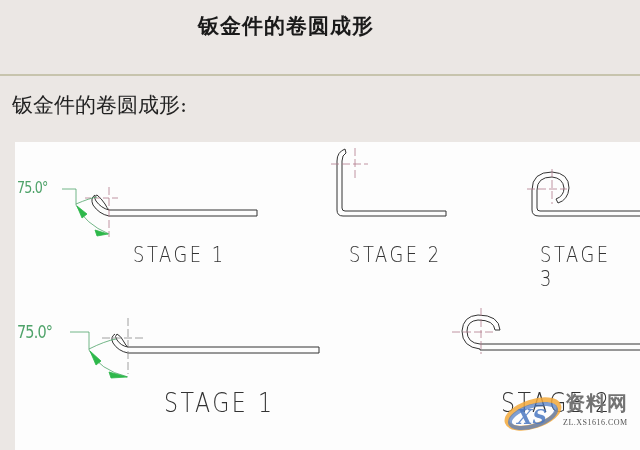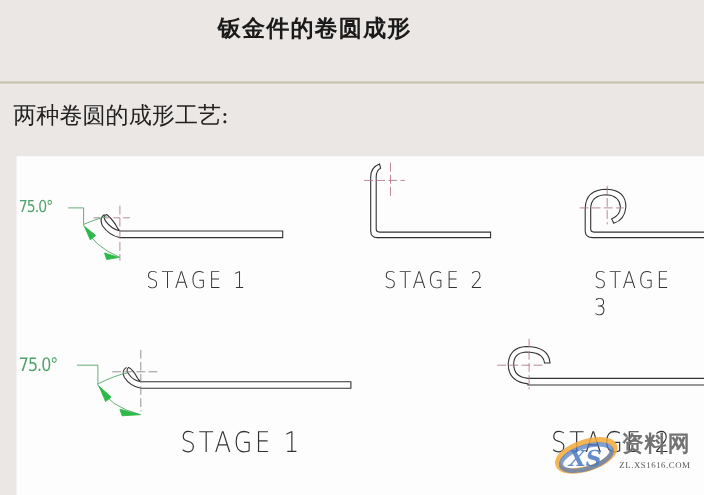--- a/index.html
+++ b/index.html
@@ -62,21 +62,21 @@
     position: absolute; left: 60px; top: 30px;
     font-family: Liberation Serif, serif;
     font-size: 8px; color: #555; letter-spacing: 0.5px;
   }
 </style>
 </head>
 <body>
 
 <div class="title"><span>钣金件的卷圆成形</span></div>
 <div class="divider"></div>
-<div class="subtitle">两种卷圆的成形工艺:</div>
+<div class="subtitle">钣金件的卷圆成形:</div>
 
 <div class="canvas">
   <svg width="634" height="278" viewBox="0 0 634 278">
 
     <g fill="none" stroke="#333" stroke-width="1">
 
       <path d="M94,68 L242,68 L242,74 L94,74"></path>
 
       <path d="M94,68 Q86,66 81,59 Q78,54 82,53 Q86,56 90,62 Q92,66 94,68"></path>
       <path d="M94,74 Q84,72 78,63 Q75,56 80,53"></path>

